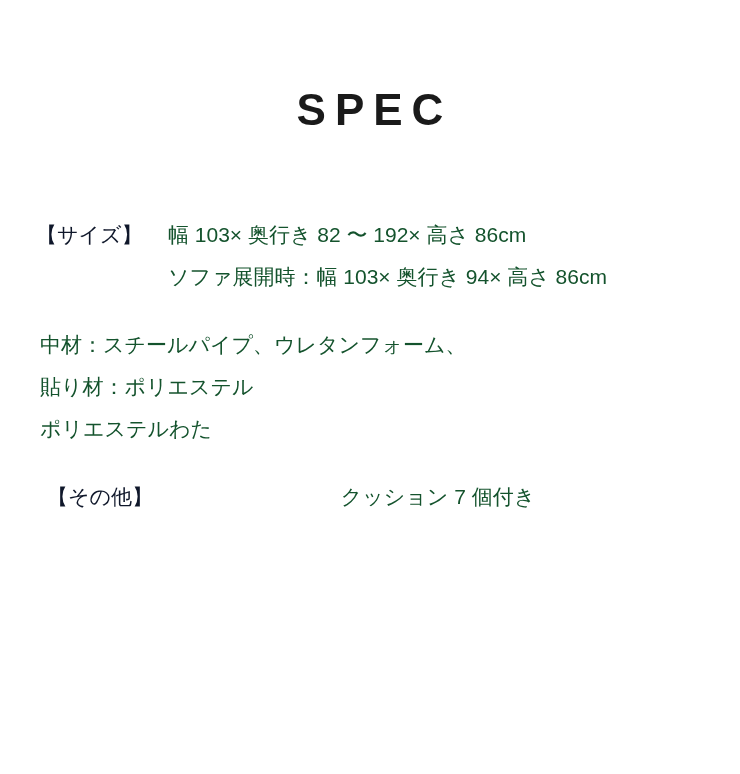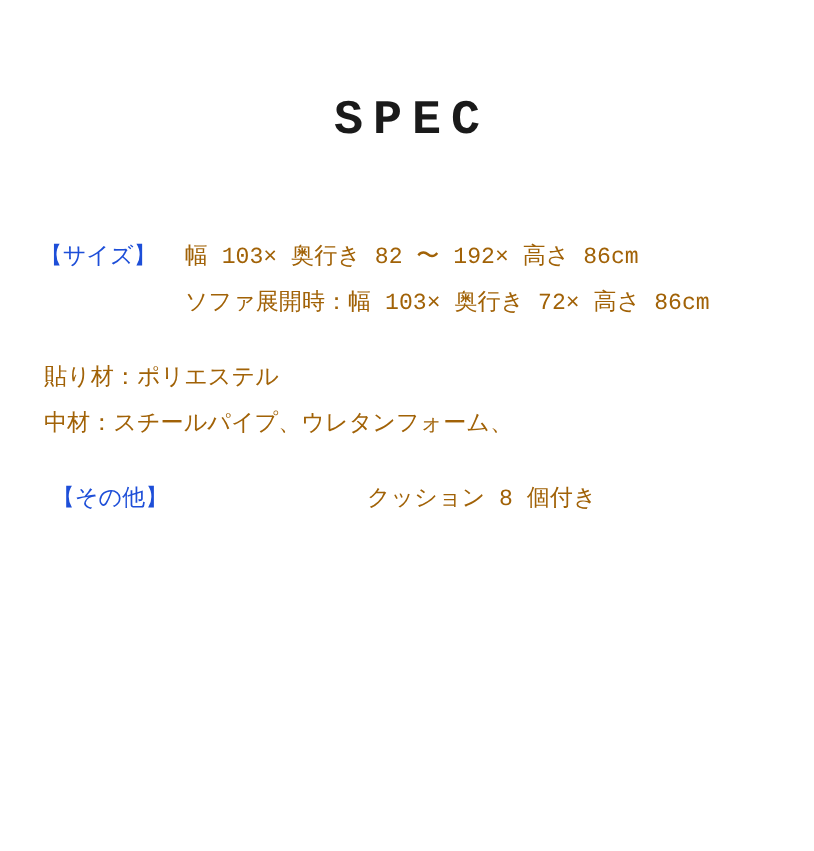--- a/index.html
+++ b/index.html
@@ -12,21 +12,20 @@
     background: #ffffff;
     font-family: "Liberation Sans", "DejaVu Sans", sans-serif;
     color: #231f20;
     overflow: hidden;
   }
   .page {
     position: relative;
     width: 740px;
     height: 774px;
     box-sizing: border-box;
-    font-family: Liberation Mono, monospace;
   }
   .spec-title {
     position: absolute;
     top: 88px;
     left: 0;
     width: 740px;
     text-align: center;
     font-size: 44px;
     font-weight: bold;
     letter-spacing: 9px;
@@ -47,60 +46,61 @@
   }
   .spec-row:last-child {
     margin-bottom: 0;
     text-align: center;
   }
   .spec-label {
     flex: 0 0 auto;
     width: 128px;
     font-size: 21px;
     line-height: 42px;
-    color: #1d4ed8;
+    color: #0f172a;
     white-space: nowrap;
   }
   .spec-values {
     flex: 1 1 auto;
     padding-left: 4px;
   }
   .spec-line {
     font-size: 21px;
     line-height: 42px;
-    color: #a16207;
+    color: #14532d;
     white-space: nowrap;
   }
 </style>
 </head>
 <body>
 
 <div class="page">
 
   <div class="spec-title">SPEC</div>
 
   <div class="spec-body">
 
     <div class="spec-row">
       <div class="spec-label">【サイズ】</div>
       <div class="spec-values">
         <div class="spec-line">幅 103× 奥行き 82 〜 192× 高さ 86cm</div>
-        <div class="spec-line">ソファ展開時：幅 103× 奥行き 72× 高さ 86cm</div>
+        <div class="spec-line">ソファ展開時：幅 103× 奥行き 94× 高さ 86cm</div>
       </div>
     </div>
 
 
     <div class="spec-row">
       <div class="spec-values">
+        <div class="spec-line">中材：スチールパイプ、ウレタンフォーム、</div>
         <div class="spec-line">貼り材：ポリエステル</div>
-        <div class="spec-line">中材：スチールパイプ、ウレタンフォーム、</div>
+        <div class="spec-line">ポリエステルわた</div>
       </div>
     </div>
 
     <div class="spec-row">
       <div class="spec-label">【その他】</div>
       <div class="spec-values">
-        <div class="spec-line">クッション 8 個付き</div>
+        <div class="spec-line">クッション 7 個付き</div>
       </div>
     </div>
 
   </div>
 </div>
 
 </body></html>

